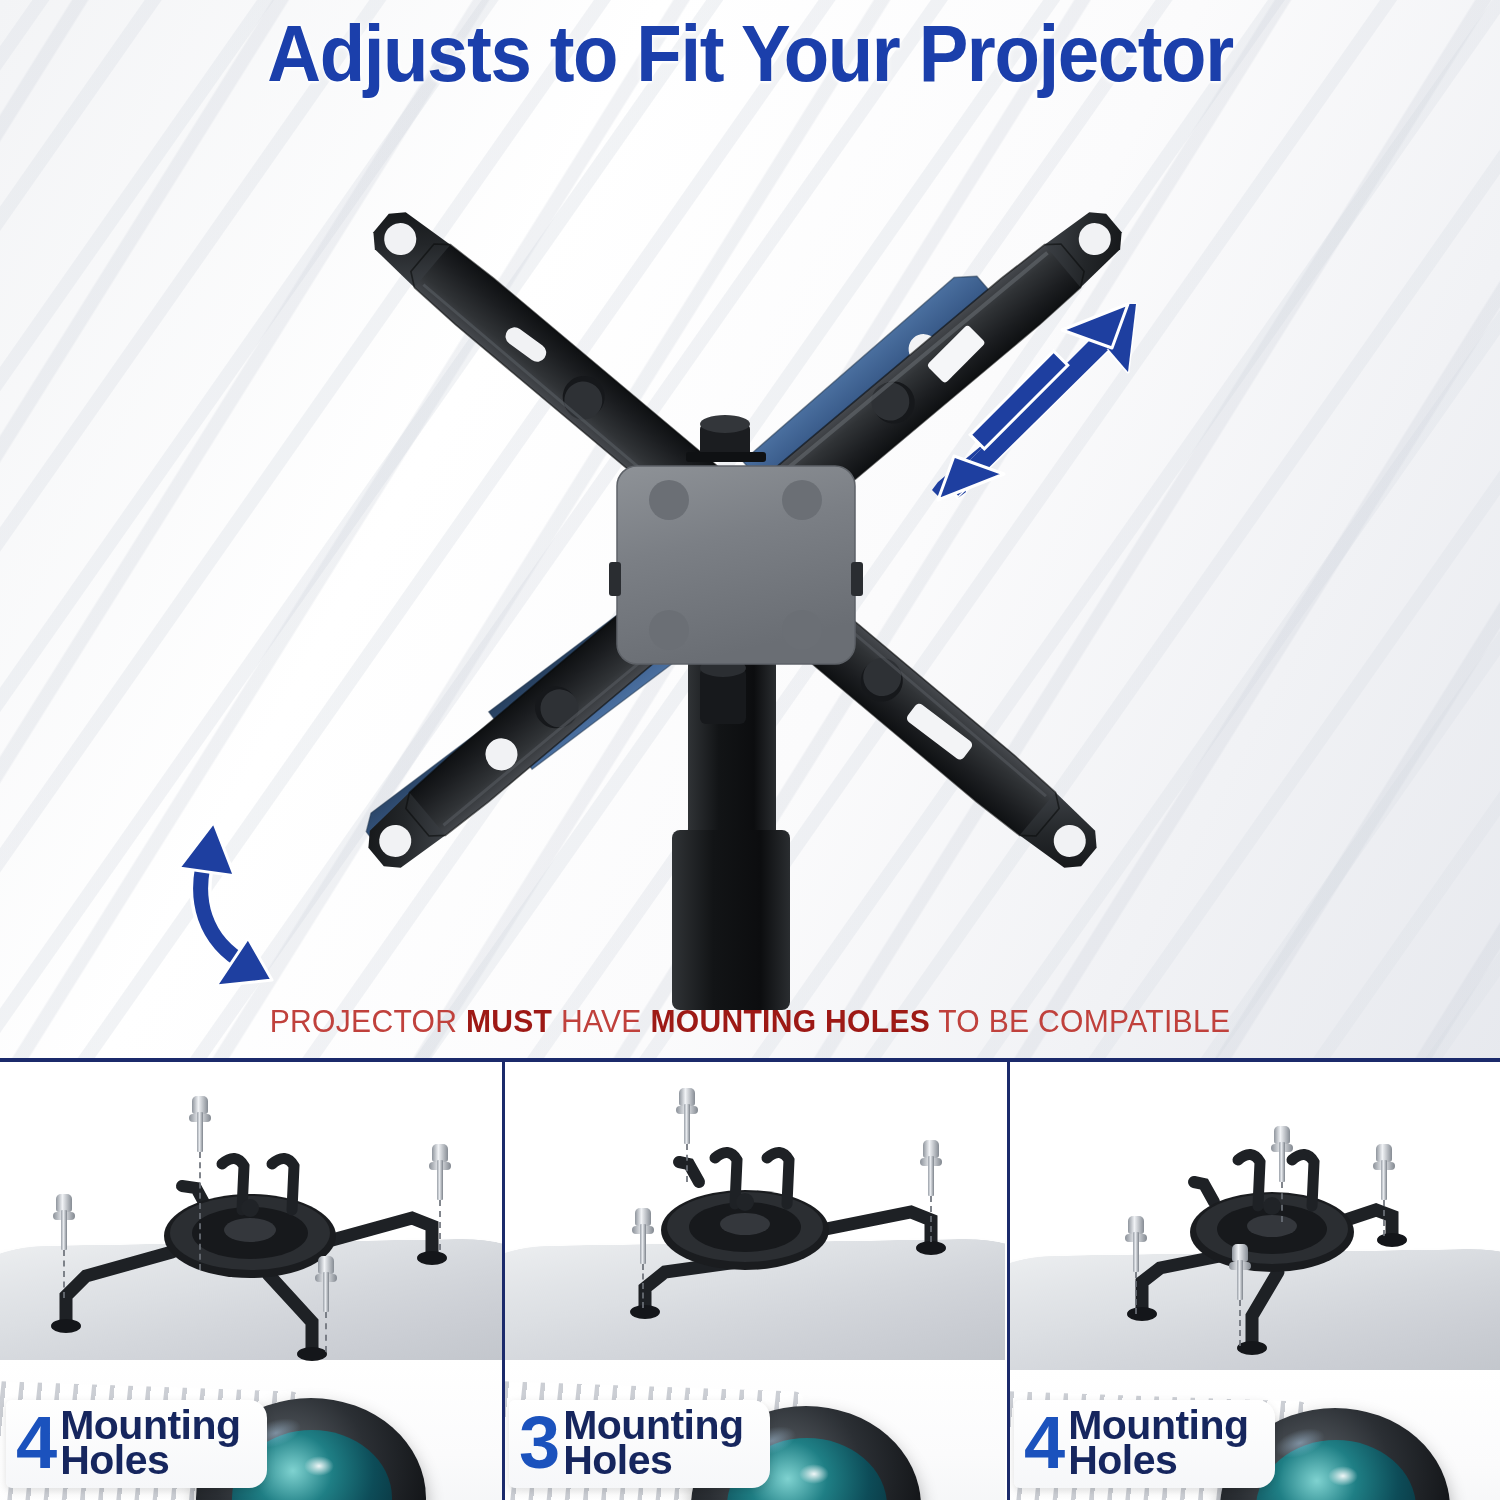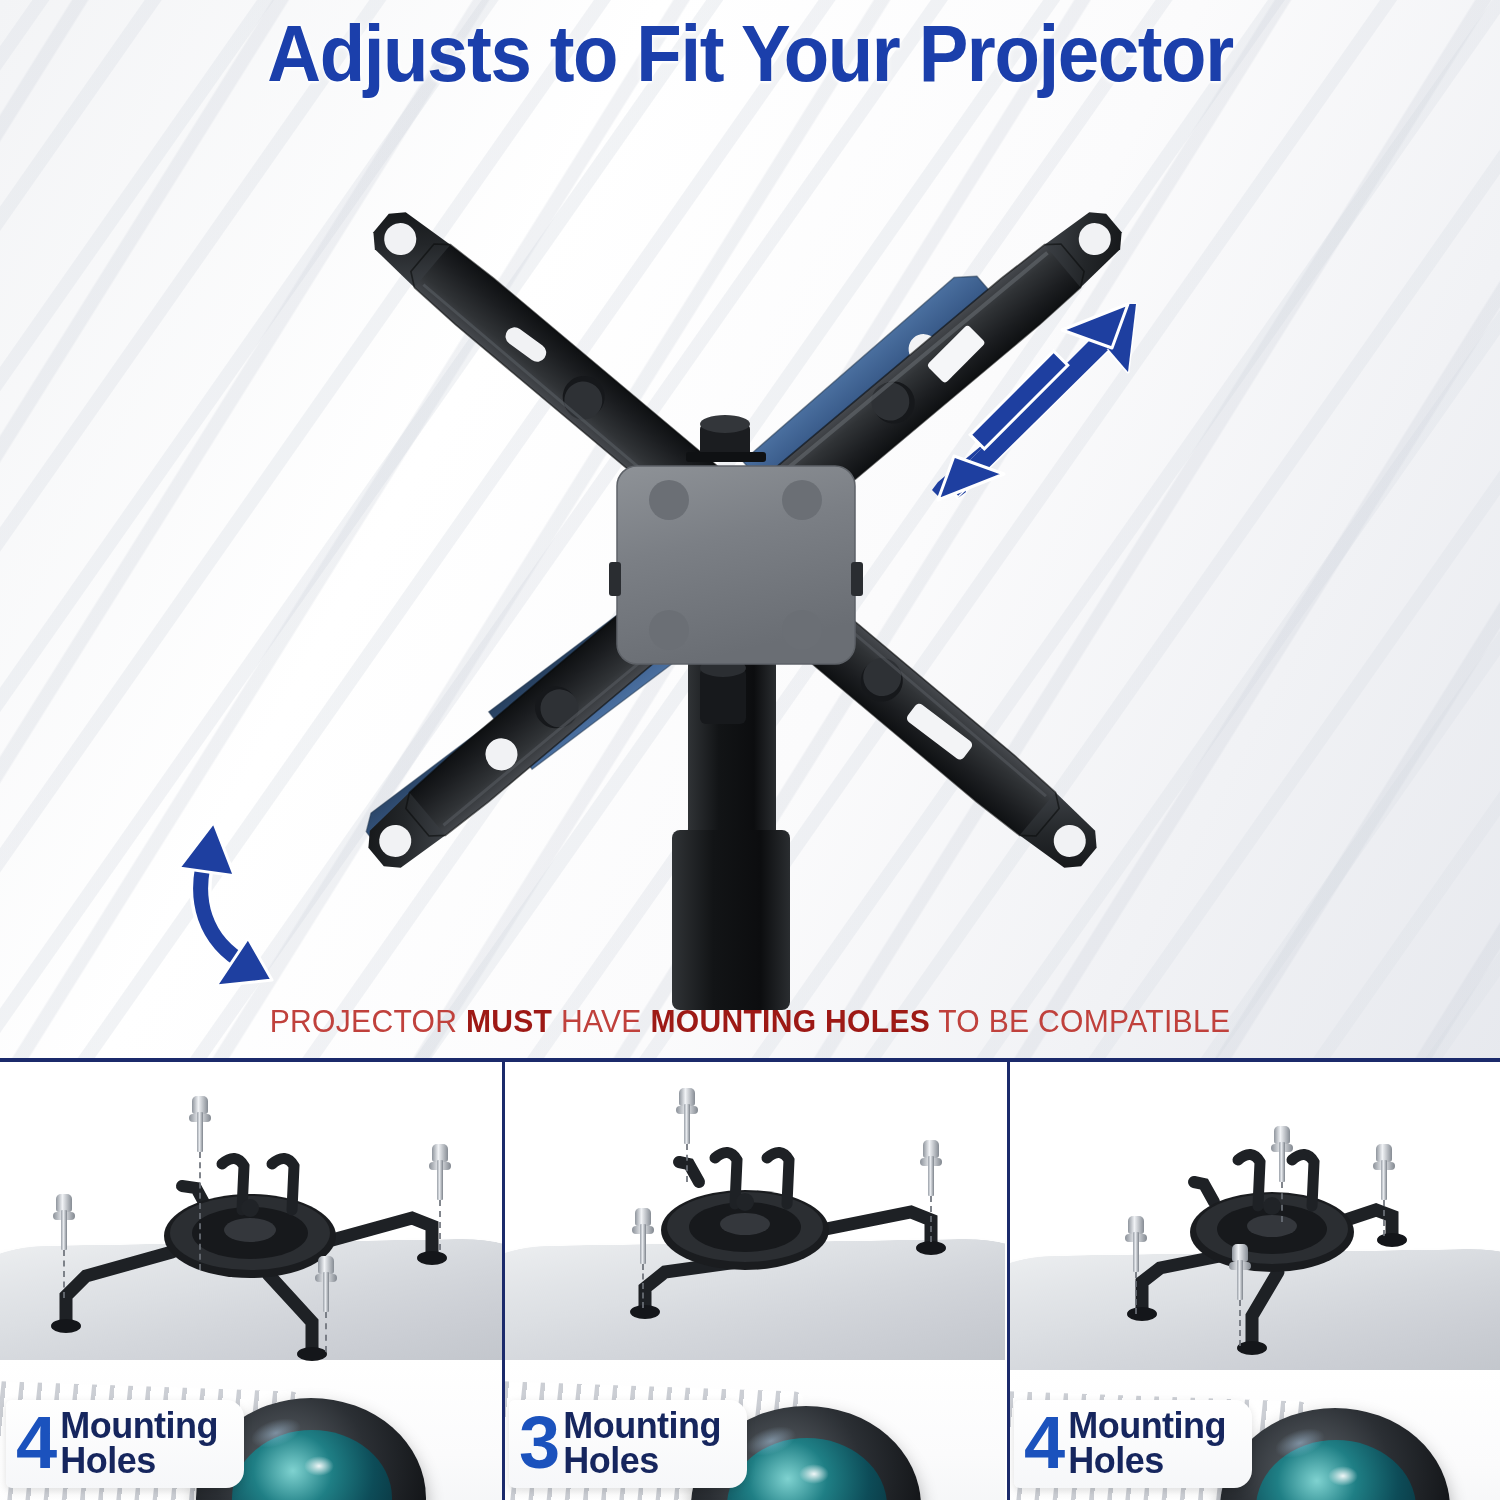--- a/index.html
+++ b/index.html
@@ -118,21 +118,21 @@
     border-radius:6px 18px 18px 6px;
     padding:8px 26px 10px 10px;
     display:flex;align-items:center;z-index:20;
     box-shadow:0 3px 9px rgba(0,0,0,.13);
   }
   .badge .num{
     font-size:74px;line-height:62px;font-weight:bold;color:#1b52bd;
     margin-right:6px;letter-spacing:-3px;
   }
   .badge .lbl{
-    font-size:36px;line-height:35px;font-weight:600;color:#16265e;letter-spacing:-.5px;
+    font-size:41px;line-height:35px;font-weight:600;color:#16265e;letter-spacing:-.5px;
   }
 </style>
 </head>
 <body>
 
 <div id="page">
 
   <div class="hero">
 
     <div class="hero-title">Adjusts to Fit Your Projector</div>

